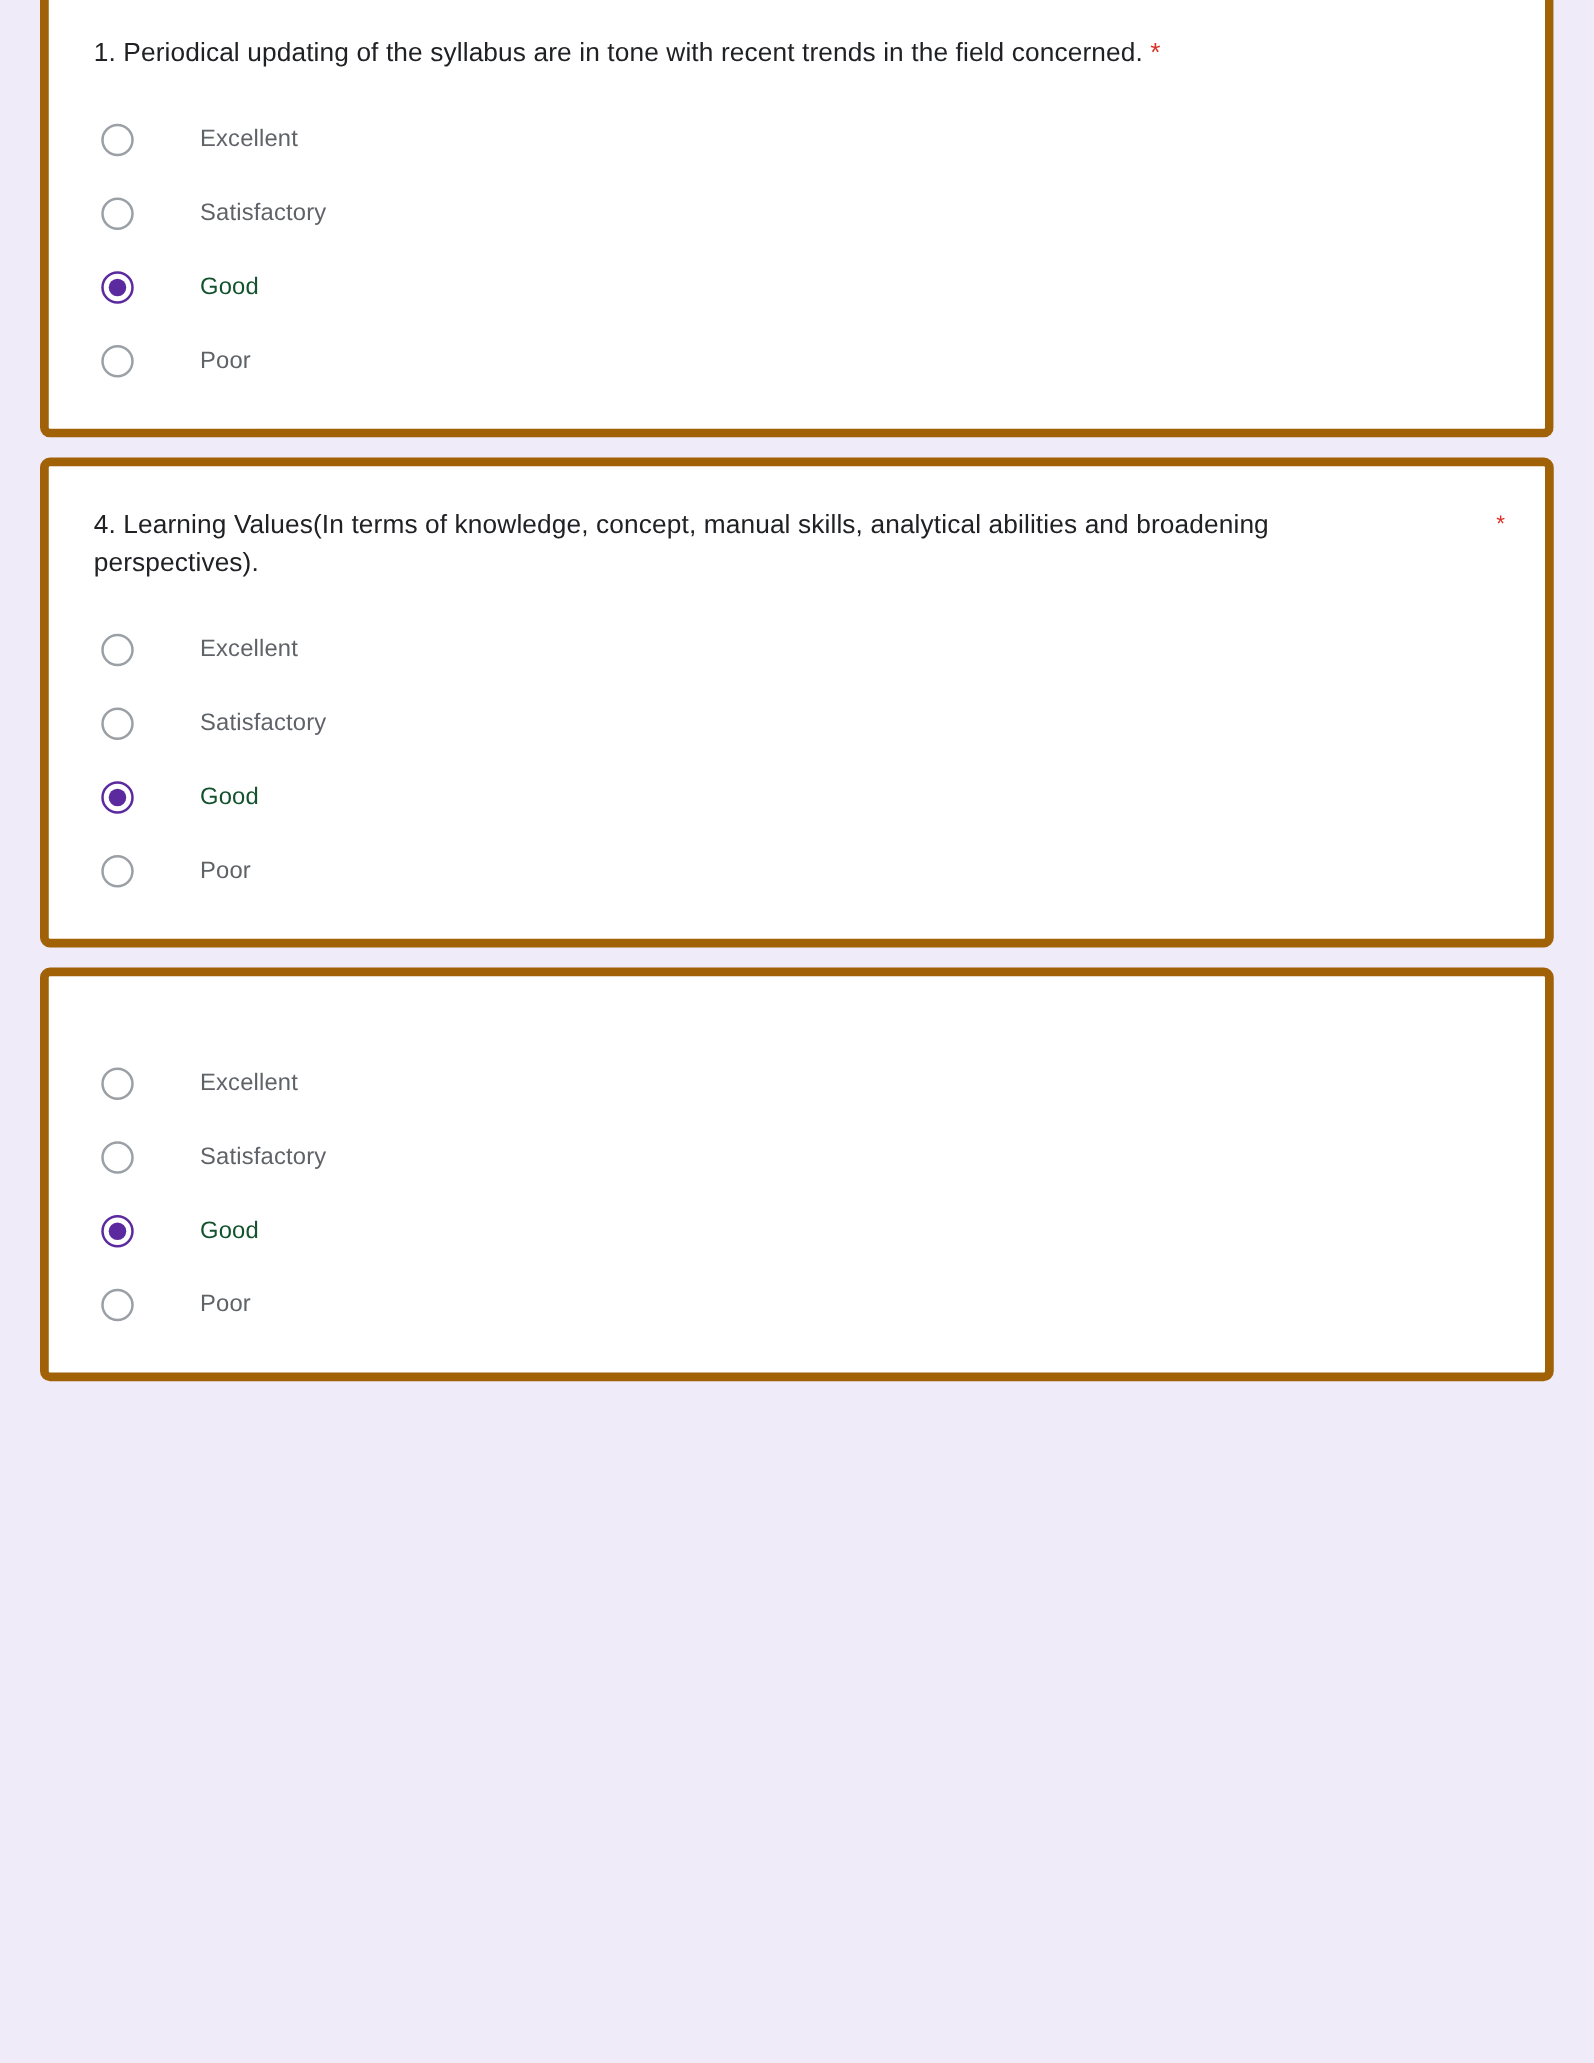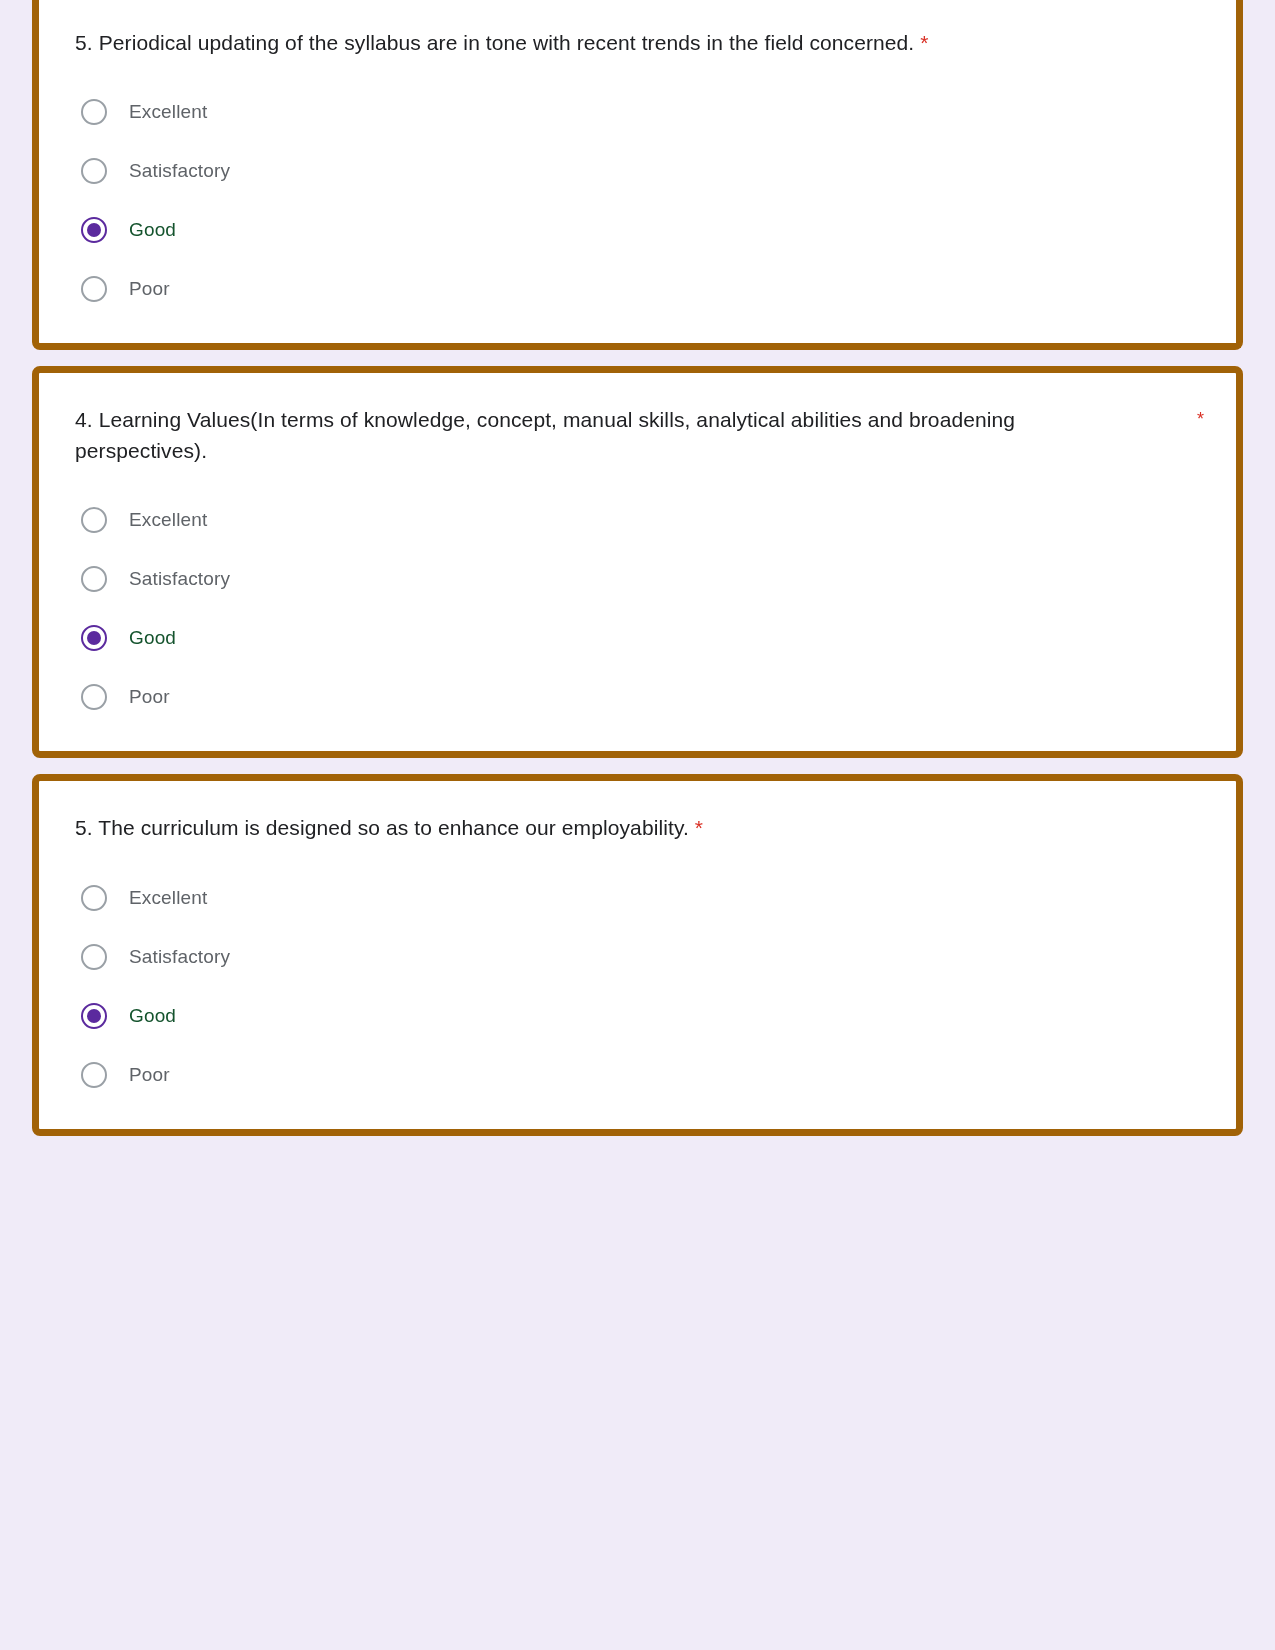--- a/index.html
+++ b/index.html
@@ -59,20 +59,21 @@
     white-space: nowrap;
   }
   .options {
     margin-top: 30px;
   }
   .option {
     display: flex;
     align-items: center;
     height: 48px;
     margin-bottom: 11px;
+    gap: 31px;
   }
   .option:last-child { margin-bottom: 0; }
   .radio {
     width: 26px;
     height: 26px;
     border-radius: 50%;
     border: 2px solid #9aa0a6;
     box-sizing: border-box;
     margin-left: 6px;
     margin-right: 22px;
@@ -107,21 +108,21 @@
     height: 350px;
   }
 </style>
 </head>
 <body>
 
 <div class="form-wrap">
 
   <div class="card first">
     <div class="q-head">
-      <div class="q-text"><span>5. Periodical updating of the syllabus are in tone with recent trends in the field concerned.</span> <span class="req-inline">*</span></div>
+      <div class="q-text"><span>1. Periodical updating of the syllabus are in tone with recent trends in the field concerned.</span> <span class="req-inline">*</span></div>
     </div>
     <div class="options">
       <div class="option">
         <span class="radio"></span>
         <span class="opt-label">Excellent</span>
       </div>
       <div class="option">
         <span class="radio"></span>
         <span class="opt-label">Satisfactory</span>
       </div>
@@ -155,23 +156,20 @@
         <span class="opt-label">Good</span>
       </div>
       <div class="option">
         <span class="radio"></span>
         <span class="opt-label">Poor</span>
       </div>
     </div>
   </div>
 
   <div class="card">
-    <div class="q-head">
-      <div class="q-text"><span>5. The curriculum is designed so as to enhance our employability.</span> <span class="req-inline">*</span></div>
-    </div>
     <div class="options">
       <div class="option">
         <span class="radio"></span>
         <span class="opt-label">Excellent</span>
       </div>
       <div class="option">
         <span class="radio"></span>
         <span class="opt-label">Satisfactory</span>
       </div>
       <div class="option selected">

